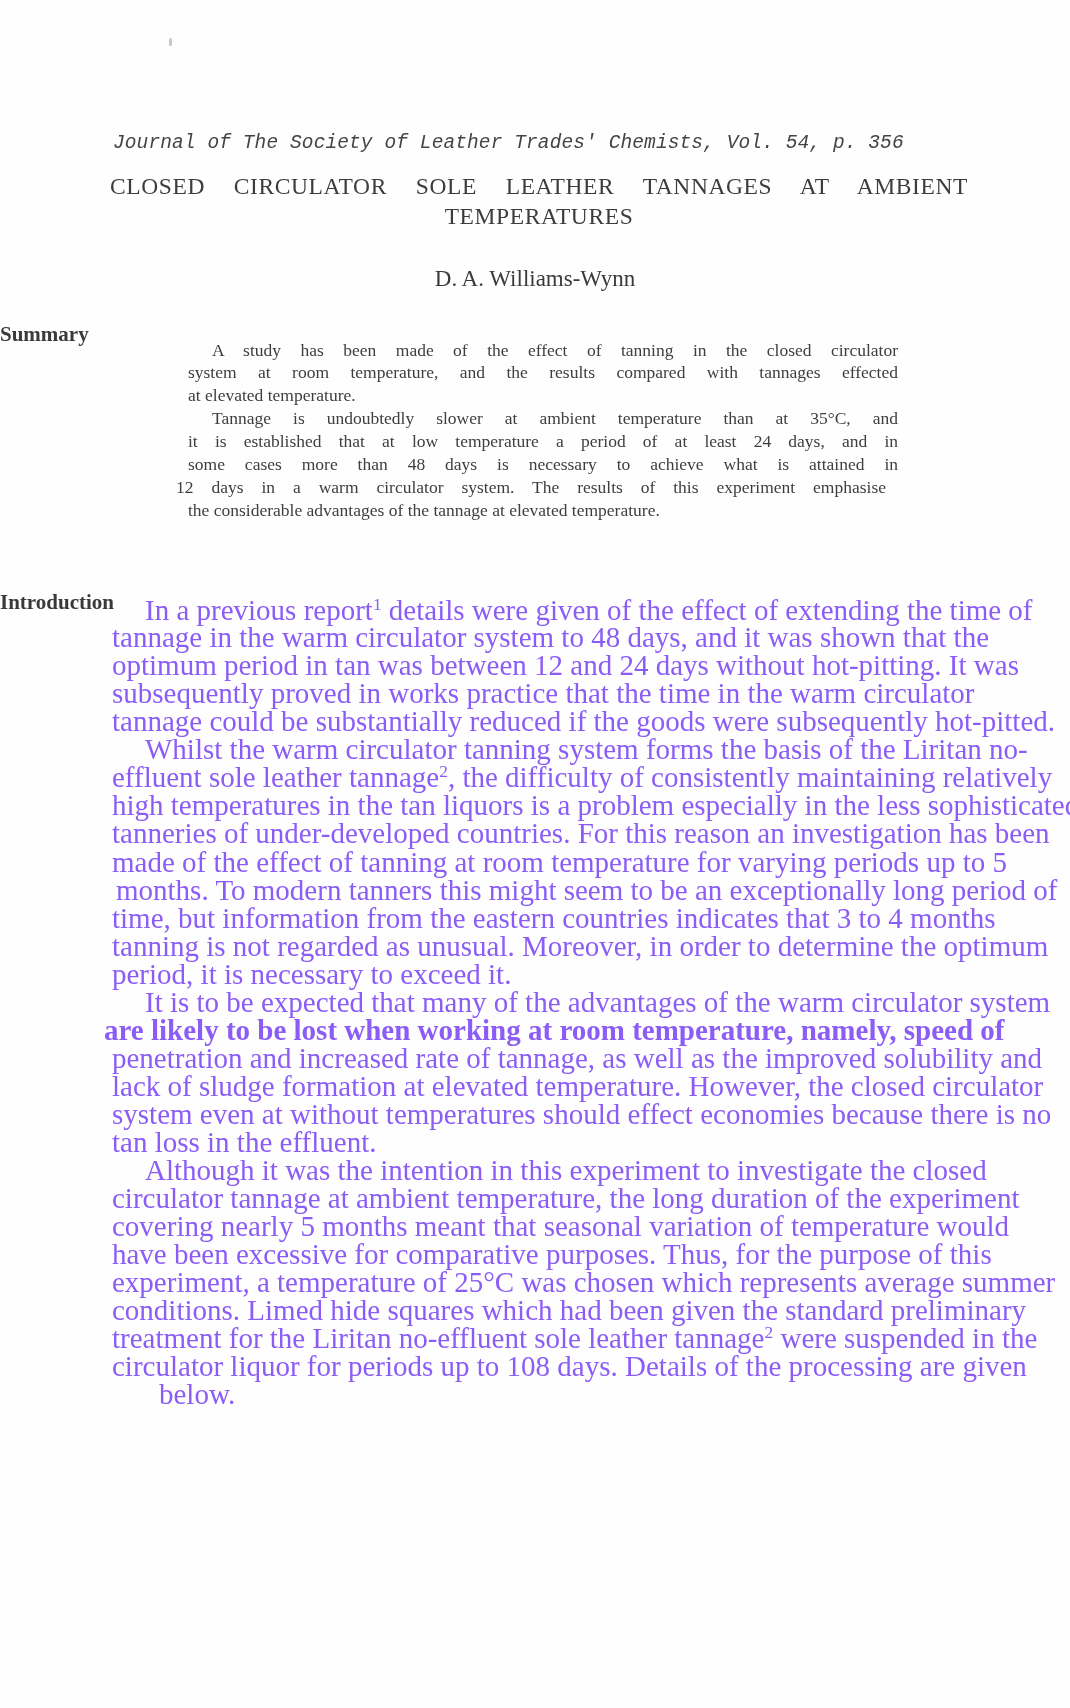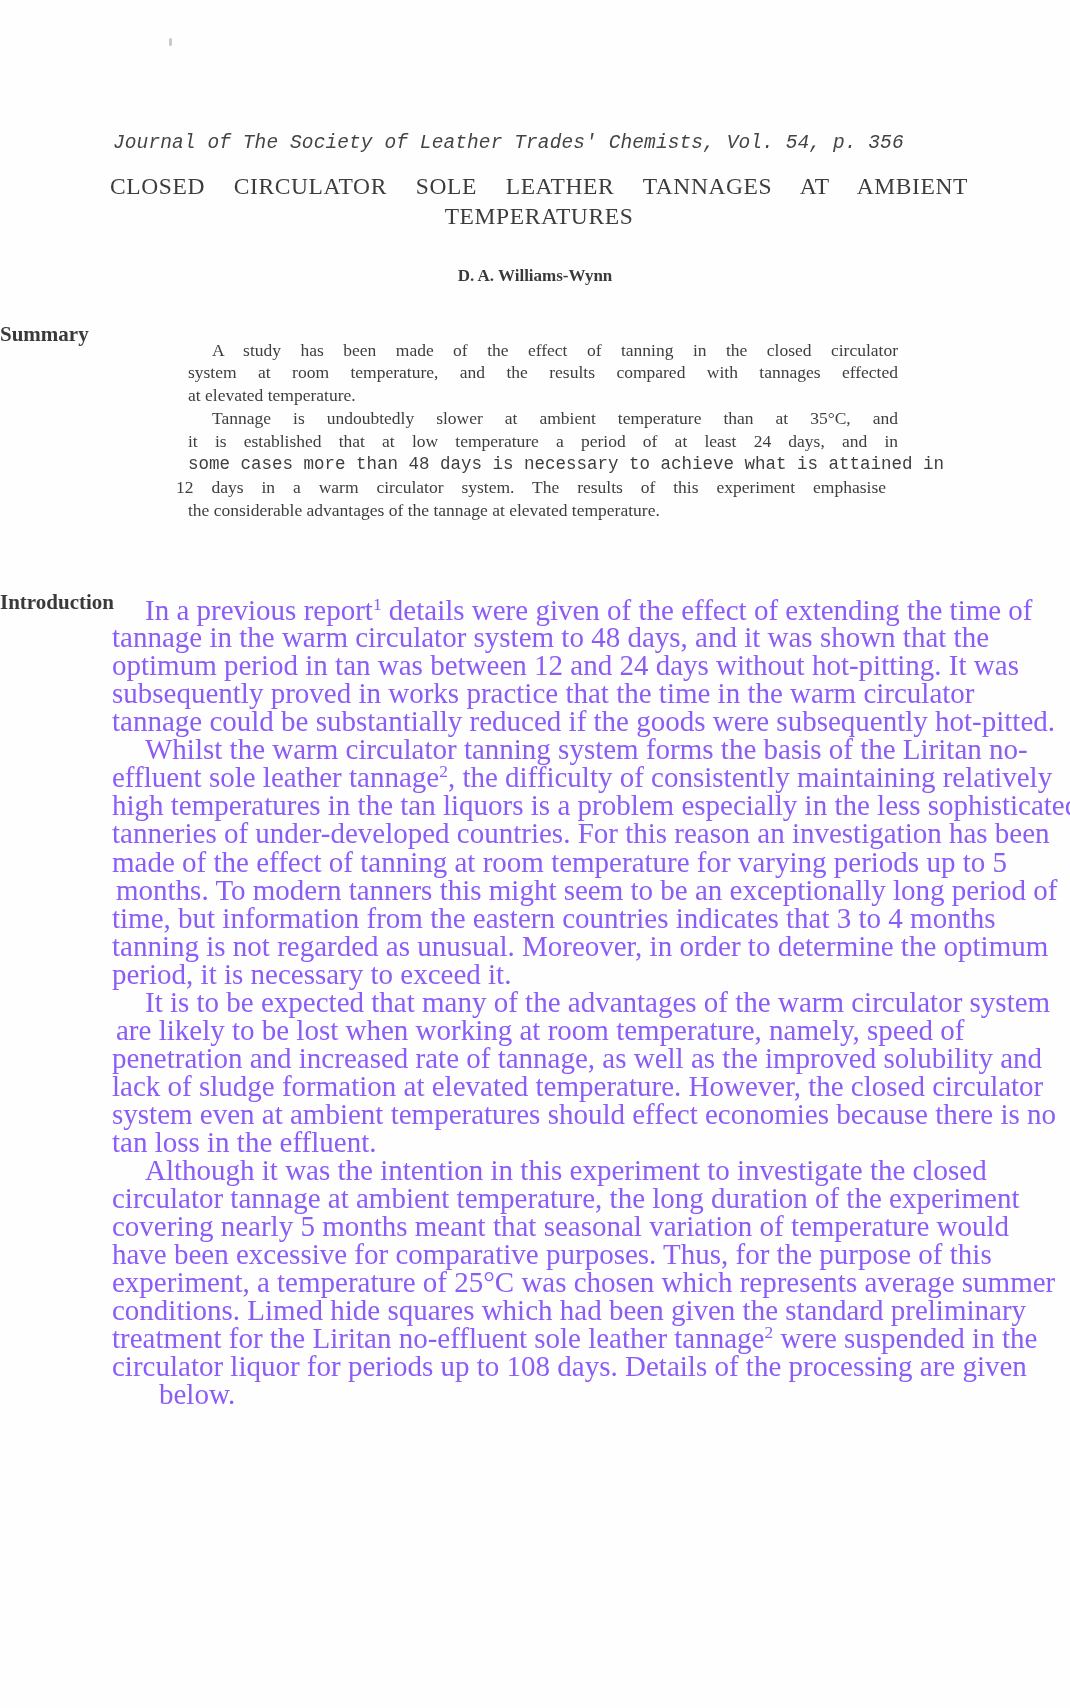--- a/index.html
+++ b/index.html
@@ -6,21 +6,21 @@
     body { width: 1070px; height: 1708px; position: relative; overflow: hidden;
            font-family: "Liberation Serif", "DejaVu Serif", serif; color: #3a3a3a; }
     .page { position: absolute; left: 0; top: 0; width: 1070px; height: 1708px; background: #fefefe; }
     .journal { position: absolute; left: 113px; top: 132px; font-size: 19.5px; font-style: italic;
                color: #444; letter-spacing: 0.1px; white-space: nowrap; font-family: Liberation Mono, monospace; }
     .title { position: absolute; left: 110px; top: 171px; width: 858px; font-size: 23.5px;
              color: #3c3c3c; text-align: center; line-height: 30px; letter-spacing: 0.6px; }
     .title .l1 { display: block; text-align: justify; text-align-last: justify; }
     .title .l2 { display: block; text-align: center; }
     .author { position: absolute; left: 0; width: 1070px; top: 266px; text-align: center;
-              font-size: 17px; font-weight: bold; color: #3a3a3a; }
+              font-size: 23px; font-weight: normal; color: #3a3a3a; }
     .heading { position: absolute; left: 0; width: 1070px; 
                font-size: 21px; font-weight: bold; color: #3a3a3a; }
     .summary-heading { top: 322px; }
     .intro-heading { top: 590px; }
     .lines { position: absolute; margin: 0; padding: 0; }
     .line { position: absolute; white-space: nowrap; display: block; }
     .justify { text-align: justify; text-align-last: justify; }
     .summary .line { font-size: 17.5px; color: #3e3e3e; }
     .body .line { font-size: 29px; color: #8b5cf6; }
     sup { font-size: 0.6em; vertical-align: 0.55em; line-height: 0; }
@@ -45,21 +45,21 @@
   <div class="author">D. A. Williams-Wynn</div>
 
   <div class="heading summary-heading">Summary</div>
 
   <div class="lines summary" id="summary-lines">
       <span class="line justify" style="left: 212px; top: 340px; width: 686px;">A study has been made of the effect of tanning in the closed circulator</span>
       <span class="line justify" style="left: 188px; top: 362px; width: 710px;">system at room temperature, and the results compared with tannages effected</span>
       <span class="line" style="left: 188px; top: 385px;">at elevated temperature.</span>
       <span class="line justify" style="left: 212px; top: 408px; width: 686px;">Tannage is undoubtedly slower at ambient temperature than at 35°C, and</span>
       <span class="line justify" style="left: 188px; top: 431px; width: 710px;">it is established that at low temperature a period of at least 24 days, and in</span>
-      <span class="line justify" style="left: 188px; top: 454px; width: 710px; font-family: Liberation Mono, monospace;">some cases more than 48 days is necessary to achieve what is attained in</span>
+      <span class="line justify" style="left: 188px; top: 454px; width: 710px;">some cases more than 48 days is necessary to achieve what is attained in</span>
       <span class="line justify" style="left: 176px; top: 477px; width: 710px;">12 days in a warm circulator system. The results of this experiment emphasise</span>
       <span class="line" style="left: 188px; top: 500px;">the considerable advantages of the tannage at elevated temperature.</span>
     </div>
 
   <div class="heading intro-heading">Introduction</div>
 
   <div class="lines body" id="intro-lines">
       <span class="line justify" style="left: 145px; top: 594px; width: 745px;"><span>In a previous report</span><sup>1</sup><span> details were given of the effect of extending the time of</span></span>
       <span class="line justify" style="left: 112px; top: 621px; width: 778px;"><span>tannage in the warm circulator system to 48 days, and it was shown that the</span></span>
       <span class="line justify" style="left: 112px; top: 649px; width: 778px;"><span>optimum period in tan was between 12 and 24 days without hot-pitting. It was</span></span>
@@ -68,24 +68,24 @@
       <span class="line justify" style="left: 145px; top: 733px; width: 745px;"><span>Whilst the warm circulator tanning system forms the basis of the Liritan no-</span></span>
       <span class="line justify" style="left: 112px; top: 761px; width: 778px;"><span>effluent sole leather tannage</span><sup>2</sup><span>, the difficulty of consistently maintaining relatively</span></span>
       <span class="line justify" style="left: 112px; top: 789px; width: 778px;"><span>high temperatures in the tan liquors is a problem especially in the less sophisticated</span></span>
       <span class="line justify" style="left: 112px; top: 817px; width: 778px;"><span>tanneries of under-developed countries. For this reason an investigation has been</span></span>
       <span class="line justify" style="left: 112px; top: 846px; width: 778px;"><span>made of the effect of tanning at room temperature for varying periods up to 5</span></span>
       <span class="line justify" style="left: 116px; top: 874px; width: 778px;"><span>months. To modern tanners this might seem to be an exceptionally long period of</span></span>
       <span class="line justify" style="left: 112px; top: 902px; width: 778px;"><span>time, but information from the eastern countries indicates that 3 to 4 months</span></span>
       <span class="line justify" style="left: 112px; top: 930px; width: 778px;"><span>tanning is not regarded as unusual. Moreover, in order to determine the optimum</span></span>
       <span class="line" style="left: 112px; top: 958px;"><span>period, it is necessary to exceed it.</span></span>
       <span class="line justify" style="left: 145px; top: 986px; width: 745px;"><span>It is to be expected that many of the advantages of the warm circulator system</span></span>
-      <span class="line justify" style="left: 116px; top: 1014px; width: 778px;"><span>are likely to be lost when working at room temperature, namely, speed of</span></span>
+      <span class="line justify" style="left: 104px; top: 1014px; width: 778px; font-weight: bold;"><span>are likely to be lost when working at room temperature, namely, speed of</span></span>
       <span class="line justify" style="left: 112px; top: 1042px; width: 778px;"><span>penetration and increased rate of tannage, as well as the improved solubility and</span></span>
       <span class="line justify" style="left: 112px; top: 1070px; width: 778px;"><span>lack of sludge formation at elevated temperature. However, the closed circulator</span></span>
-      <span class="line justify" style="left: 112px; top: 1098px; width: 778px;"><span>system even at ambient temperatures should effect economies because there is no</span></span>
+      <span class="line justify" style="left: 112px; top: 1098px; width: 778px;"><span>system even at without temperatures should effect economies because there is no</span></span>
       <span class="line" style="left: 112px; top: 1126px;"><span>tan loss in the effluent.</span></span>
       <span class="line justify" style="left: 145px; top: 1154px; width: 745px;"><span>Although it was the intention in this experiment to investigate the closed</span></span>
       <span class="line justify" style="left: 112px; top: 1182px; width: 778px;"><span>circulator tannage at ambient temperature, the long duration of the experiment</span></span>
       <span class="line justify" style="left: 112px; top: 1210px; width: 778px;"><span>covering nearly 5 months meant that seasonal variation of temperature would</span></span>
       <span class="line justify" style="left: 112px; top: 1238px; width: 778px;"><span>have been excessive for comparative purposes. Thus, for the purpose of this</span></span>
       <span class="line justify" style="left: 112px; top: 1266px; width: 778px;"><span>experiment, a temperature of 25°C was chosen which represents average summer</span></span>
       <span class="line justify" style="left: 112px; top: 1294px; width: 778px;"><span>conditions. Limed hide squares which had been given the standard preliminary</span></span>
       <span class="line justify" style="left: 112px; top: 1322px; width: 778px;"><span>treatment for the Liritan no-effluent sole leather tannage</span><sup>2</sup><span> were suspended in the</span></span>
       <span class="line justify" style="left: 112px; top: 1350px; width: 778px;"><span>circulator liquor for periods up to 108 days. Details of the processing are given</span></span>
       <span class="line" style="left: 112px; top: 1378px; margin-left: 47px;"><span>below.</span></span>

